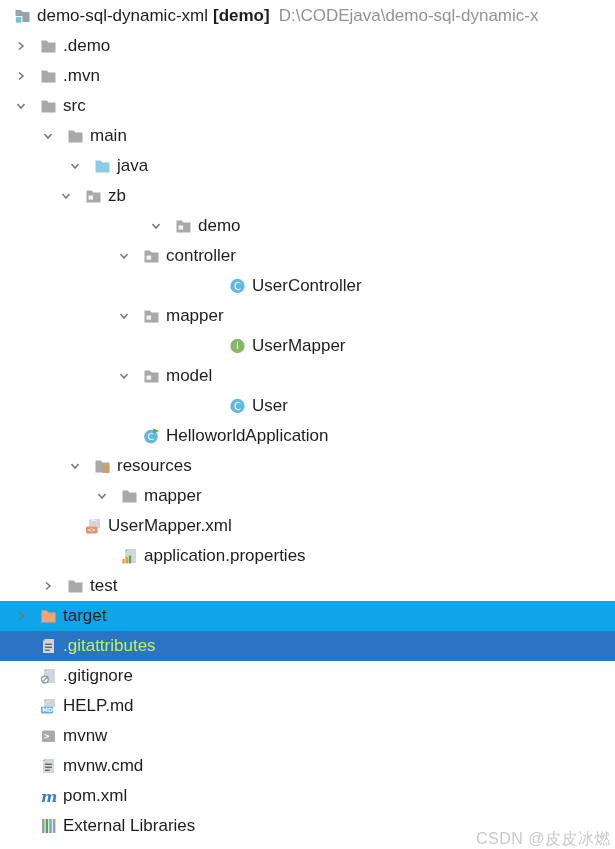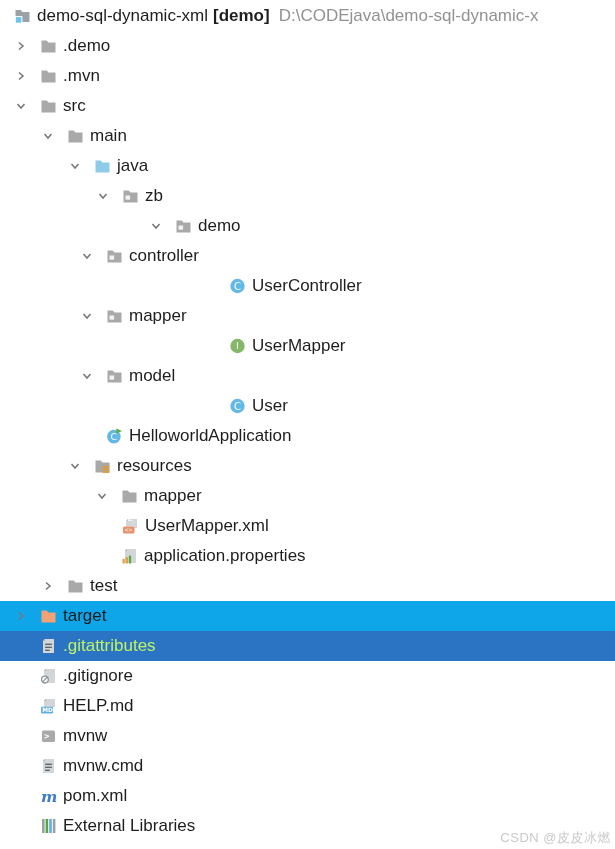--- a/index.html
+++ b/index.html
@@ -14,32 +14,32 @@
   .row.header{height:31px;}
   .chev{flex:0 0 26px;width:26px;height:16px;display:flex;align-items:center;}
   .chev svg{display:block;}
   .ic{flex:0 0 17px;width:17px;height:16px;margin-right:6px;display:flex;align-items:center;}
   .ic svg{display:block;}
   .lbl{padding-right:6px;}
   .lv0{padding-left:14px;}
   .lv1{padding-left:41px;}
   .lv2{padding-left:68px;}
   .lv3{padding-left:95px;}
-  .lv4{padding-left:96px;align-items:center;}
+  .lv4{padding-left:59px;align-items:center;}
   .lv5{padding-left:149px;}
-  .lv6{padding-left:80px;}
+  .lv6{padding-left:117px;}
   .lv7{padding-left:203px;}
   .row.sel{background:#2b74c4;color:#bef264;}
   .row.warn{background:#0ea5e9;text-align:right;}
   .hdr-title{color:#1e1e1e;}
   .hdr-module{font-weight:bold;margin-left:5px;}
   .hdr-path{color:#929292;margin-left:9px;overflow:hidden;}
   .watermark{
     position:absolute;right:4px;top:829px;
-    font-size:13px;color:#c9c9c9;letter-spacing:0.5px;
+    font-size:16px;color:#c9c9c9;letter-spacing:0.5px;
   }
   .defs{position:absolute;width:0;height:0;overflow:hidden;}
 </style>
 </head>
 <body>
 
 <svg class="defs" aria-hidden="true">
   <defs>
     <symbol id="ch-r" viewBox="0 0 14 14">
         <path d="M5 3.5 L9 7 L5 10.5" fill="none" stroke="#767676" stroke-width="1.5"></path>

